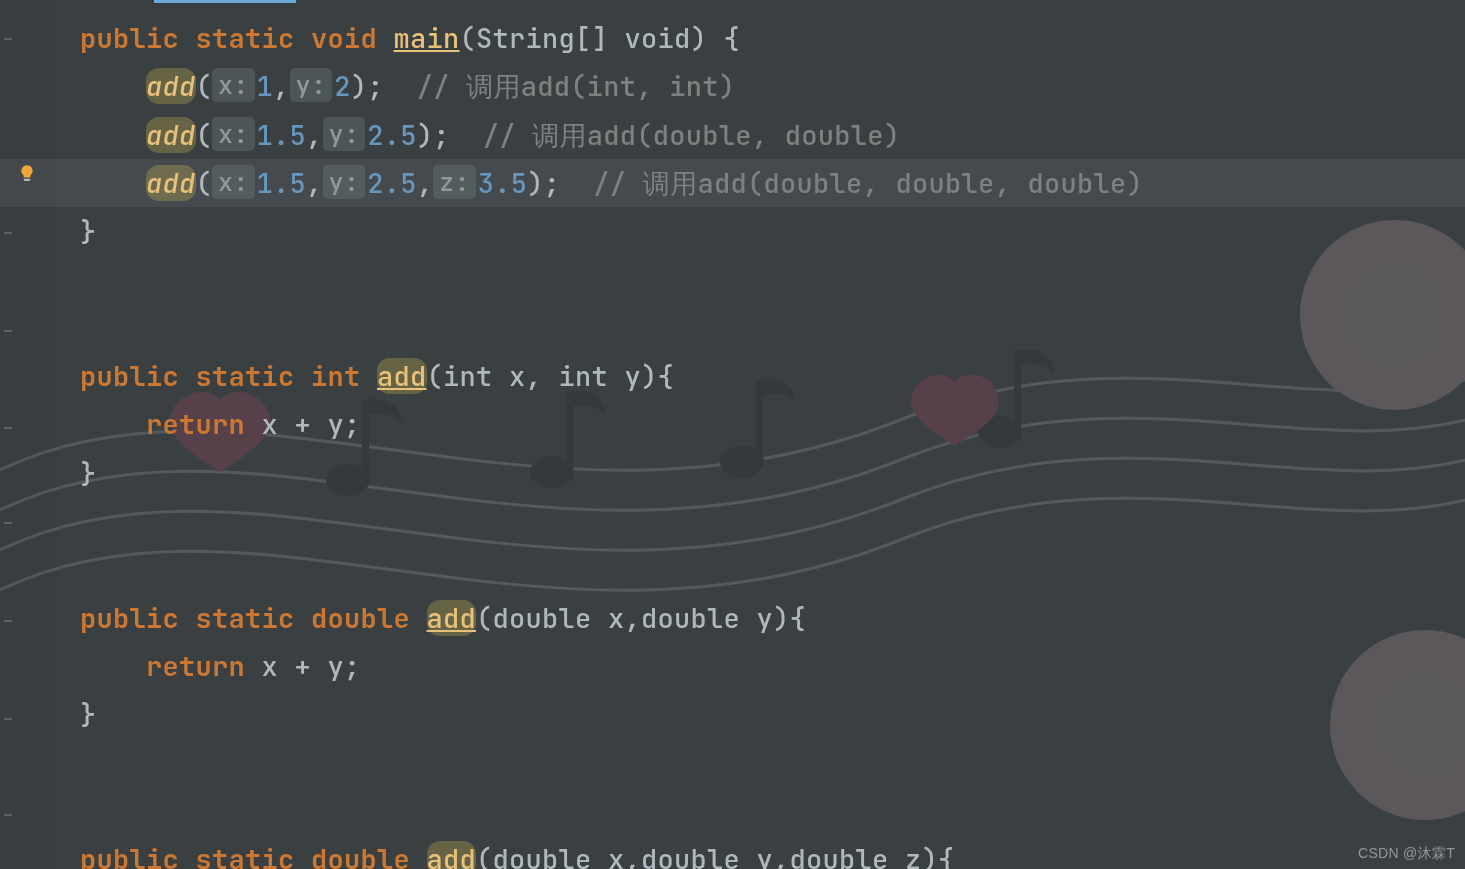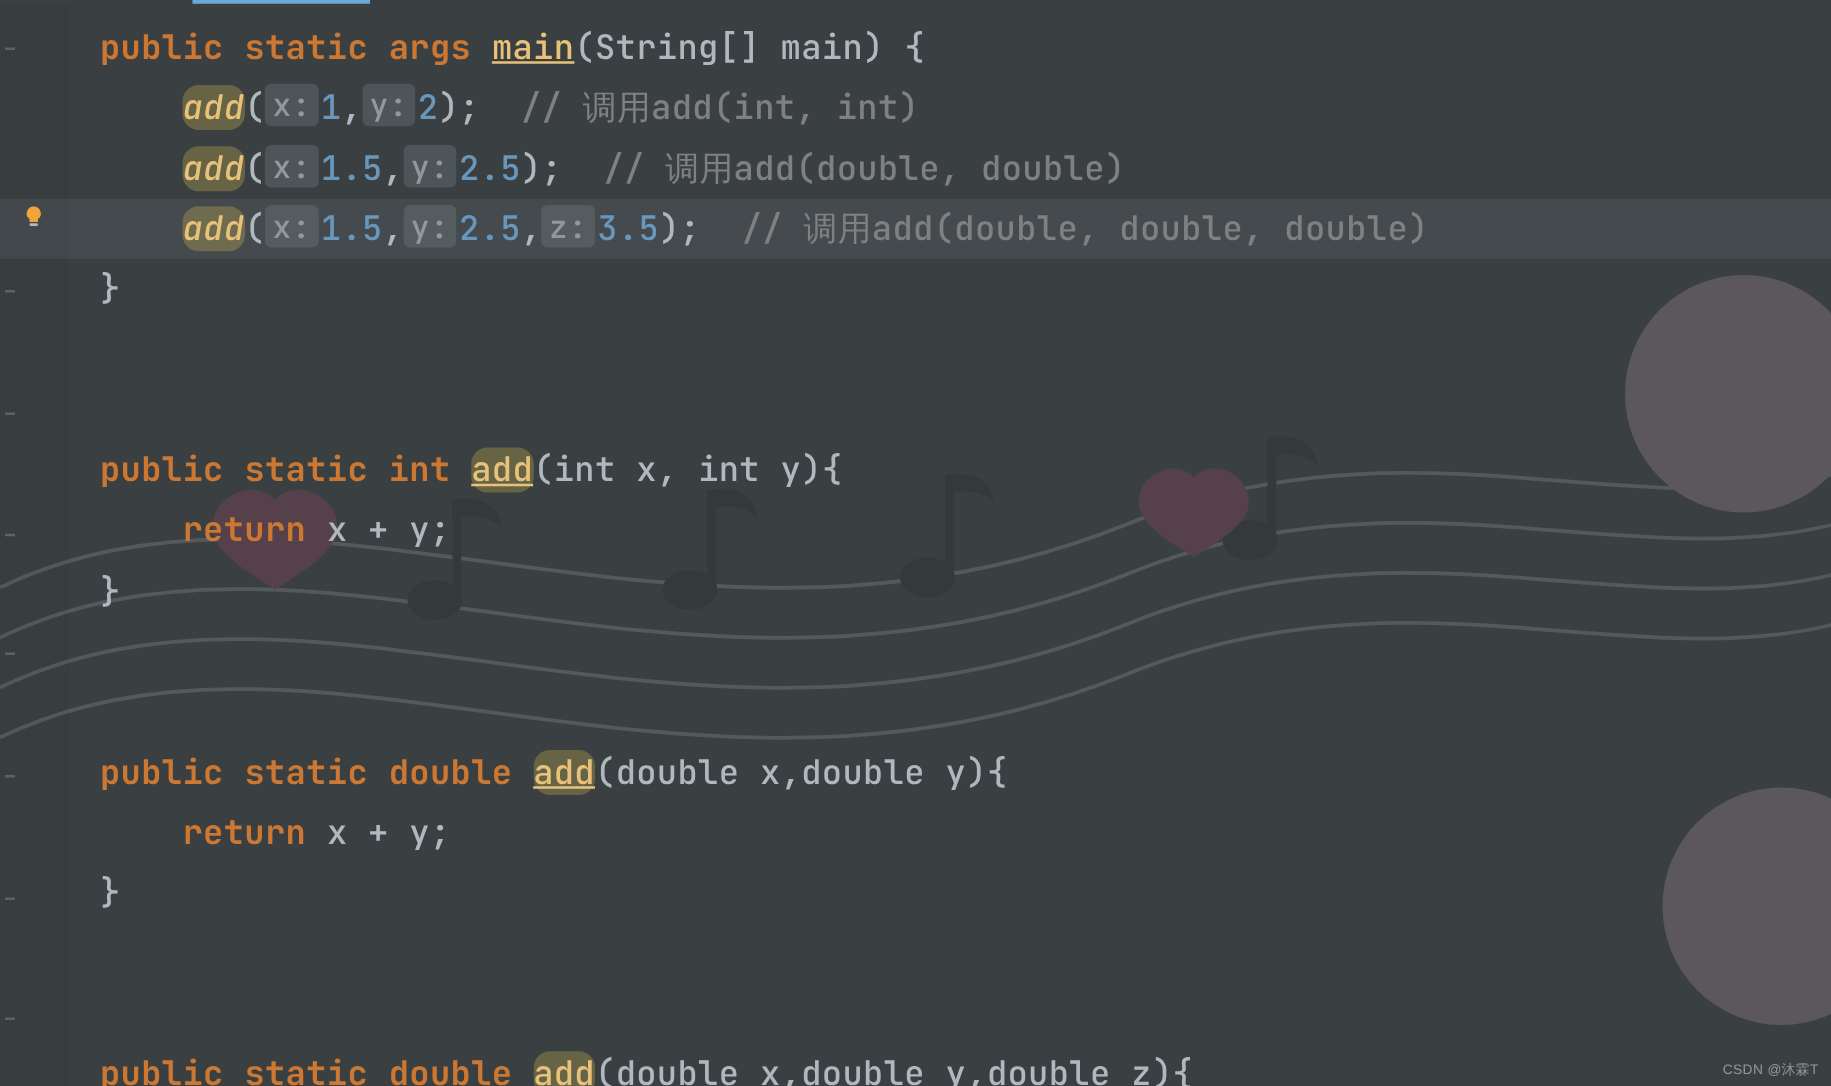--- a/index.html
+++ b/index.html
@@ -85,21 +85,21 @@
     height:48px;
     background:rgba(115,120,125,0.18);
     pointer-events:none;
   }
   .watermark{
     position:absolute;
     right:10px;
     bottom:6px;
     color:rgba(220,220,220,0.55);
     font-family:Arial,Helvetica,sans-serif;
-    font-size:11px;
+    font-size:14px;
     letter-spacing:0.3px;
     pointer-events:none;
     margin-left:20px;
   }
   .fold-marker{
     position:absolute;
     left:4px;
     width:8px;
     height:2px;
     background:rgba(160,170,180,0.35);
@@ -152,21 +152,21 @@
 
   <div class="fold-marker" style="top:38px"></div>
   <div class="fold-marker" style="top:232px"></div>
   <div class="fold-marker" style="top:330px"></div>
   <div class="fold-marker" style="top:427px"></div>
   <div class="fold-marker" style="top:522px"></div>
   <div class="fold-marker" style="top:620px"></div>
   <div class="fold-marker" style="top:718px"></div>
   <div class="fold-marker" style="top:814px"></div>
 
-  <div class="code"><span class="kw">public</span> <span class="kw">static</span> <span class="kw">args</span> <span class="fn">main</span><span>(</span><span>String[] main</span><span>)</span> <span>{</span>
+  <div class="code"><span class="kw">public</span> <span class="kw">static</span> <span class="kw">void</span> <span class="fn">main</span><span>(</span><span>String[] void</span><span>)</span> <span>{</span>
     <span class="fni hl">add</span><span>(</span><span class="hint">x:</span><span class="num">1</span><span>,</span><span class="hint">y:</span><span class="num">2</span><span>)</span><span>; </span> <span class="cm">// 调用add(int, int)</span>
     <span class="fni hl">add</span><span>(</span><span class="hint">x:</span><span class="num">1.5</span><span>,</span><span class="hint">y:</span><span class="num">2.5</span><span>)</span><span>; </span> <span class="cm">// 调用add(double, double)</span>
     <span class="fni hl">add</span><span>(</span><span class="hint">x:</span><span class="num">1.5</span><span>,</span><span class="hint">y:</span><span class="num">2.5</span><span>,</span><span class="hint">z:</span><span class="num">3.5</span><span>)</span><span>; </span> <span class="cm">// 调用add(double, double, double)</span>
 <span>}</span>
 
 
 <span class="kw">public</span> <span class="kw">static</span> <span class="kw">int</span> <span class="fn hl">add</span><span>(</span><span>int x</span><span>,</span> <span>int y</span><span>)</span><span>{</span>
     <span class="kw">return</span> <span>x + y</span><span>;</span>
 <span>}</span>
 

